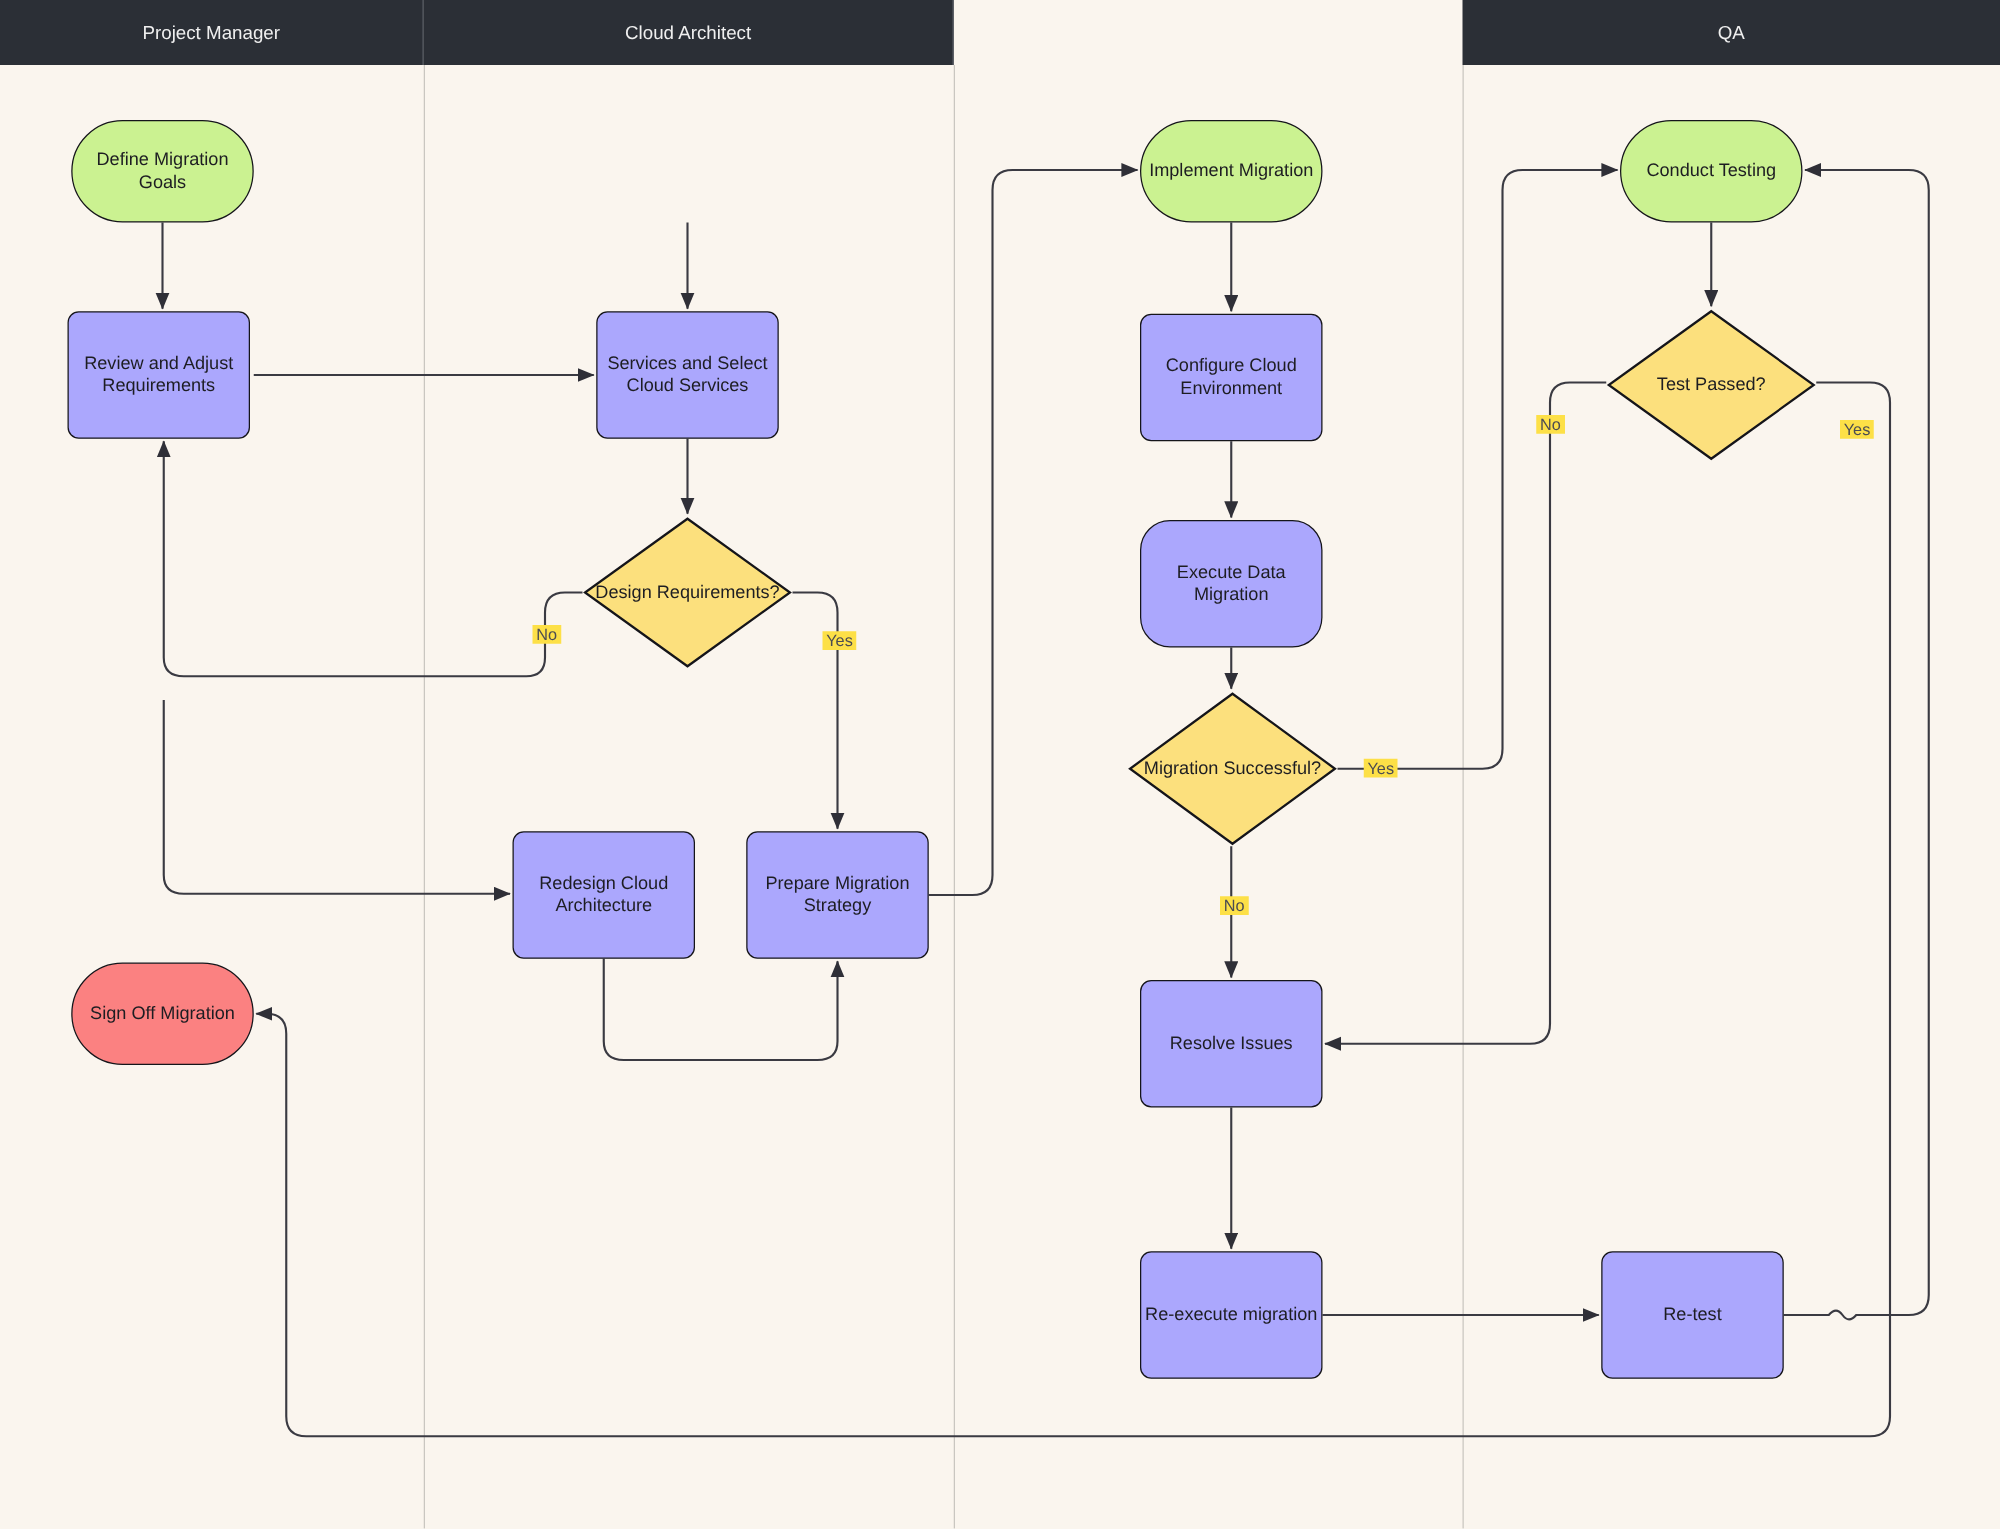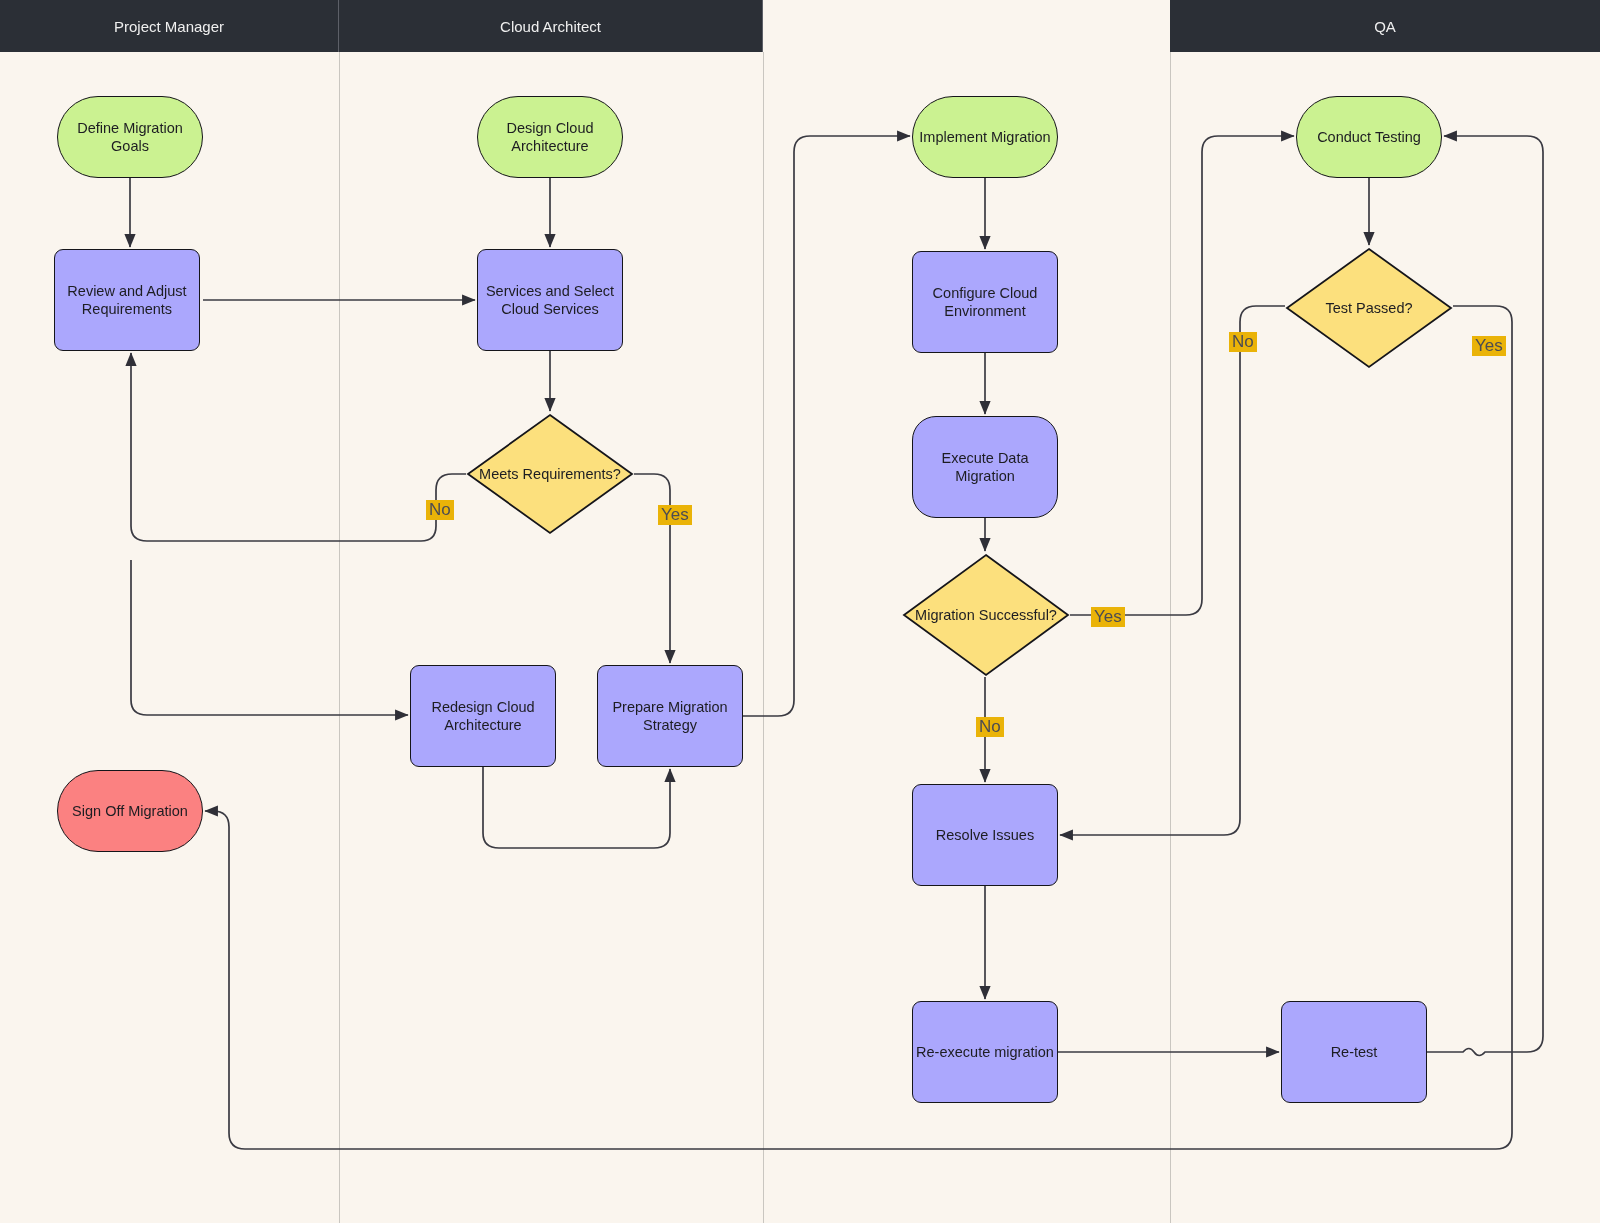--- a/index.html
+++ b/index.html
@@ -14,22 +14,22 @@
   .node{position:absolute;box-sizing:border-box;display:flex;align-items:center;
     justify-content:center;text-align:center;color:#1d1d22;font-size:14.5px;
     line-height:18px;border:1.6px solid #15151a;}
   .n-start{border-radius:48px;background:#cbf291;}
   .n-proc{border-radius:9px;background:#aba7fd;}
   .n-end{border-radius:48px;background:#fb8181;}
   .dec-wrap{position:absolute;}
   .dec-label{position:absolute;left:0;top:0;width:100%;height:100%;display:flex;
     align-items:center;justify-content:center;text-align:center;font-size:14.5px;
     line-height:18px;color:#1d1d22;pointer-events:none;}
-  .edge-label{position:absolute;font-size:17px;color:#4c4c52;
-    background:#eab308;padding:0 3px;white-space:nowrap;}
+  .edge-label{position:absolute;font-size:13px;color:#4c4c52;
+    background:#fde047;padding:0 3px;white-space:nowrap;}
 </style>
 </head>
 <body>
 
 <div id="stage">
 
   <div class="lane-header" style="left:0px;width:339px;">
     <span>Project Manager</span>
   </div>
   <div class="lane-header" style="left:339px;width:424px;">
@@ -96,31 +96,28 @@
   <div class="node n-start" style="left:57px;top:96px;width:146px;height:82px;">
     <span>Define Migration Goals</span>
   </div>
   <div class="node n-proc" style="left:54px;top:249px;width:146px;height:102px;justify-content:center;">
     <span>Review and Adjust Requirements</span>
   </div>
   <div class="node n-end" style="left:57px;top:770px;width:146px;height:82px;">
     <span>Sign Off Migration</span>
   </div>
 
-  <div class="node n-start" style="left:477px;top:96px;width:146px;height:82px;">
-    <span>Design Cloud Architecture</span>
-  </div>
   <div class="node n-proc" style="left:477px;top:249px;width:146px;height:102px;">
     <span>Services and Select Cloud Services</span>
   </div>
   <div class="dec-wrap" style="left:466px;top:413px;width:168px;height:122px;">
     <svg width="168" height="122" viewBox="0 0 168 122">
       <polygon points="84,2 166,61 84,120 2,61" fill="#fce07d" stroke="#15151a" stroke-width="1.8"></polygon>
     </svg>
-    <span class="dec-label">Meets Requirements?</span>
+    <span class="dec-label">Design Requirements?</span>
   </div>
   <div class="node n-proc" style="left:410px;top:665px;width:146px;height:102px;">
     <span>Redesign Cloud Architecture</span>
   </div>
   <div class="node n-proc" style="left:597px;top:665px;width:146px;height:102px;">
     <span>Prepare Migration Strategy</span>
   </div>
 
   <div class="node n-start" style="left:912px;top:96px;width:146px;height:82px;">
     <span>Implement Migration</span>

